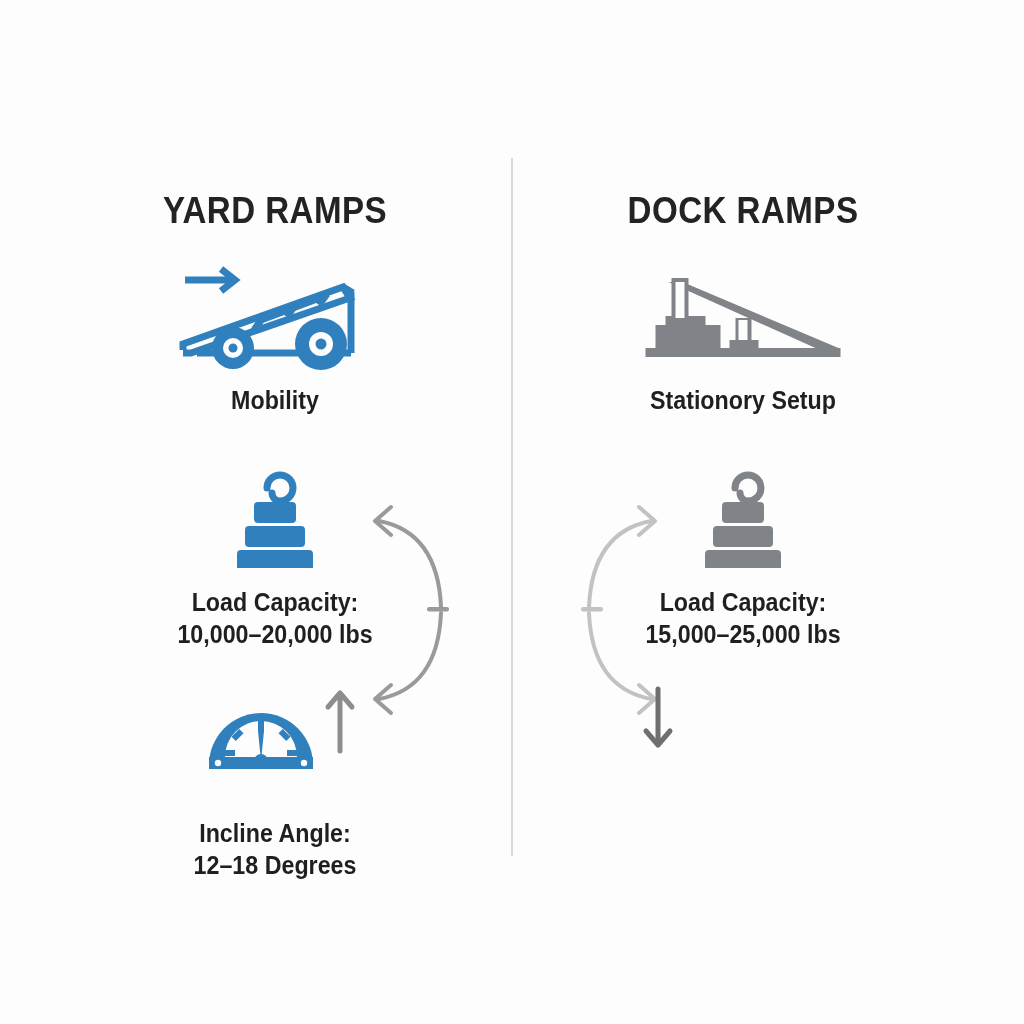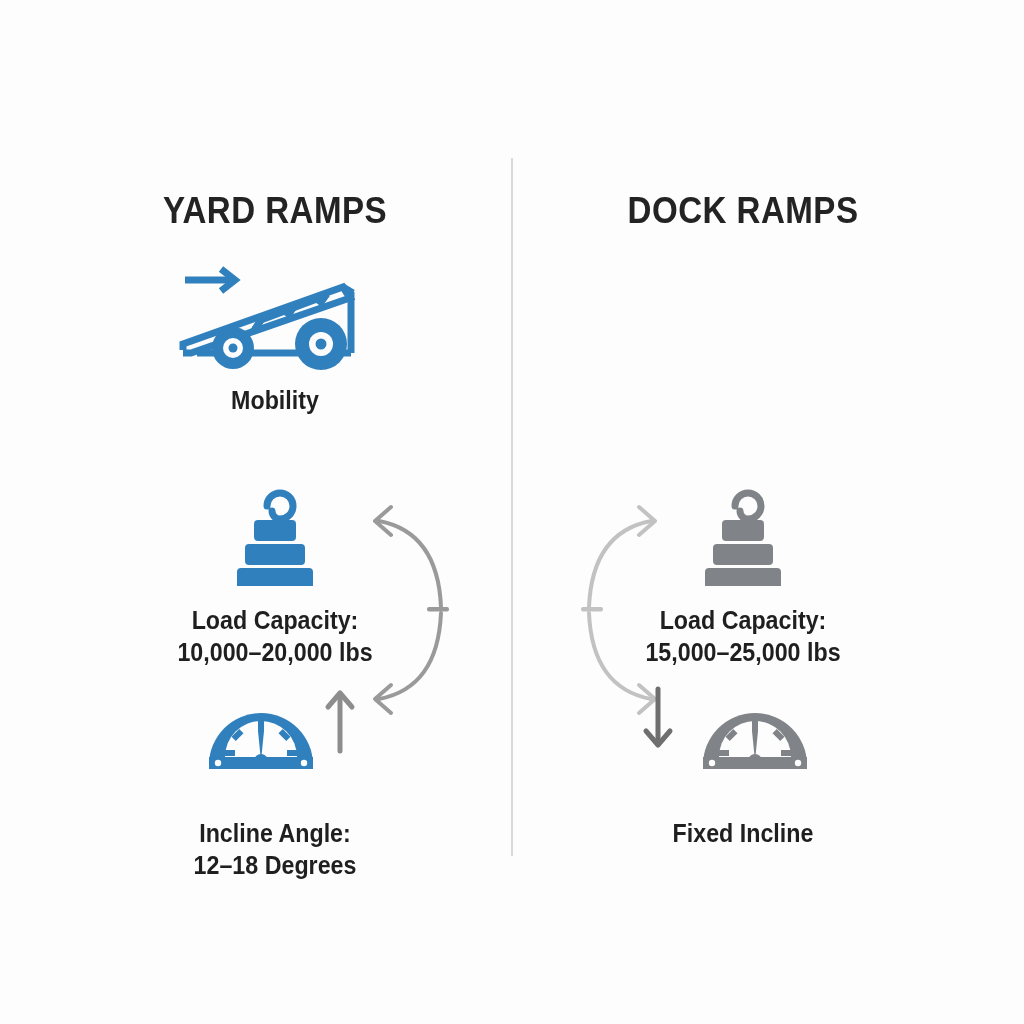--- a/index.html
+++ b/index.html
@@ -71,21 +71,21 @@
     text-align: center;
     font-size: 25px;
     font-weight: bold;
     color: #1f1f1f;
     line-height: 1.28;
     transform: scaleX(0.93);
     white-space: nowrap;
   }
 
   .row-mobility  { top: 260px; }
-  .row-capacity  { top: 476px; }
+  .row-capacity  { top: 458px; }
   .row-incline   { top: 693px; }
 
   .row-mobility .row-label { margin-top: 14px; }
   .row-capacity .row-label { margin-top: 18px; }
   .row-incline  .row-label { margin-top: 14px; }
 
   .icon-center {
     position: absolute;
     left: 50%;
     top: 0;
@@ -198,55 +198,59 @@
         <div>12–18 Degrees</div>
       </div>
     </div>
 
   </div>
 
   <div class="column right">
 
     <div class="col-title">DOCK RAMPS</div>
 
+    <div class="row row-mobility">
+      <div class="row-icon">
+        <svg class="icon-center" width="215" height="100" viewBox="0 0 215 100" style="margin-top:10px">
+          <g fill="#808387">
+
+            <rect x="10" y="78" width="195" height="9"></rect>
+
+            <polygon points="33,12 47,12 203,78 180,78"></polygon>
+
+            <rect x="20" y="55" width="65" height="24"></rect>
+            <rect x="30" y="46" width="40" height="11"></rect>
+
+            <rect x="36" y="8" width="17" height="40"></rect>
+            <rect x="40" y="12" width="9" height="36" fill="#fdfdfd"></rect>
+
+            <rect x="100" y="48" width="16" height="30"></rect>
+            <rect x="103" y="50" width="9" height="24" fill="#fdfdfd"></rect>
+            <rect x="94" y="70" width="29" height="9"></rect>
+          </g>
+        </svg>
+      </div>
+      <div class="row-label">Stationory Setup</div>
+    </div>
 
     <div class="row row-capacity">
       <div class="row-icon">
         <svg class="icon-center" width="120" height="110" viewBox="0 0 120 110">
           <path d="M52 30 a13 13 0 1 1 13 13 a8 8 0 0 1 -8 -8" fill="none" stroke="#808387" stroke-width="7" stroke-linecap="round"></path>
           <rect x="39" y="44" width="42" height="21" rx="4" fill="#808387"></rect>
           <rect x="30" y="68" width="60" height="21" rx="4" fill="#808387"></rect>
           <rect x="22" y="92" width="76" height="21" rx="4" fill="#808387"></rect>
         </svg>
       </div>
       <div class="row-label">
         <div>Load Capacity:</div>
         <div>15,000–25,000 lbs</div>
       </div>
     </div>
 
-    <div class="row row-incline">
-      <div class="row-icon">
-        <svg class="icon-center" width="120" height="90" viewBox="0 0 120 90" style="margin-left:12px">
-          <path d="M8 72 A52 52 0 0 1 112 72 Z" fill="#808387"></path>
-          <rect x="8" y="64" width="104" height="12" fill="#808387"></rect>
-          <path d="M24 64 A36 36 0 0 1 96 64 Z" fill="#fdfdfd"></path>
-          <rect x="57" y="28" width="6" height="11" fill="#808387"></rect>
-          <rect x="31" y="39" width="11" height="6" fill="#808387" transform="rotate(-45 36.5 42)"></rect>
-          <rect x="78" y="39" width="11" height="6" fill="#808387" transform="rotate(45 83.5 42)"></rect>
-          <rect x="22" y="57" width="12" height="6" fill="#808387"></rect>
-          <rect x="86" y="57" width="12" height="6" fill="#808387"></rect>
-          <path d="M60 68 L57 38 L63 38 Z" fill="#808387"></path>
-          <circle cx="60" cy="68" r="7" fill="#808387"></circle>
-          <circle cx="17" cy="70" r="3.2" fill="#fdfdfd"></circle>
-          <circle cx="103" cy="70" r="3.2" fill="#fdfdfd"></circle>
-        </svg>
-      </div>
-      <div class="row-label">Fixed Incline</div>
-    </div>
 
   </div>
 
   <svg class="connector conn-left" width="110" height="230" viewBox="0 0 110 230">
     <g fill="none" stroke="#9a9a9a" stroke-width="4" stroke-linecap="round">
 
       <path d="M24 26 C 66 34, 84 66, 86 112"></path>
 
       <path d="M86 118 C 84 164, 66 196, 24 204"></path>
     </g>

